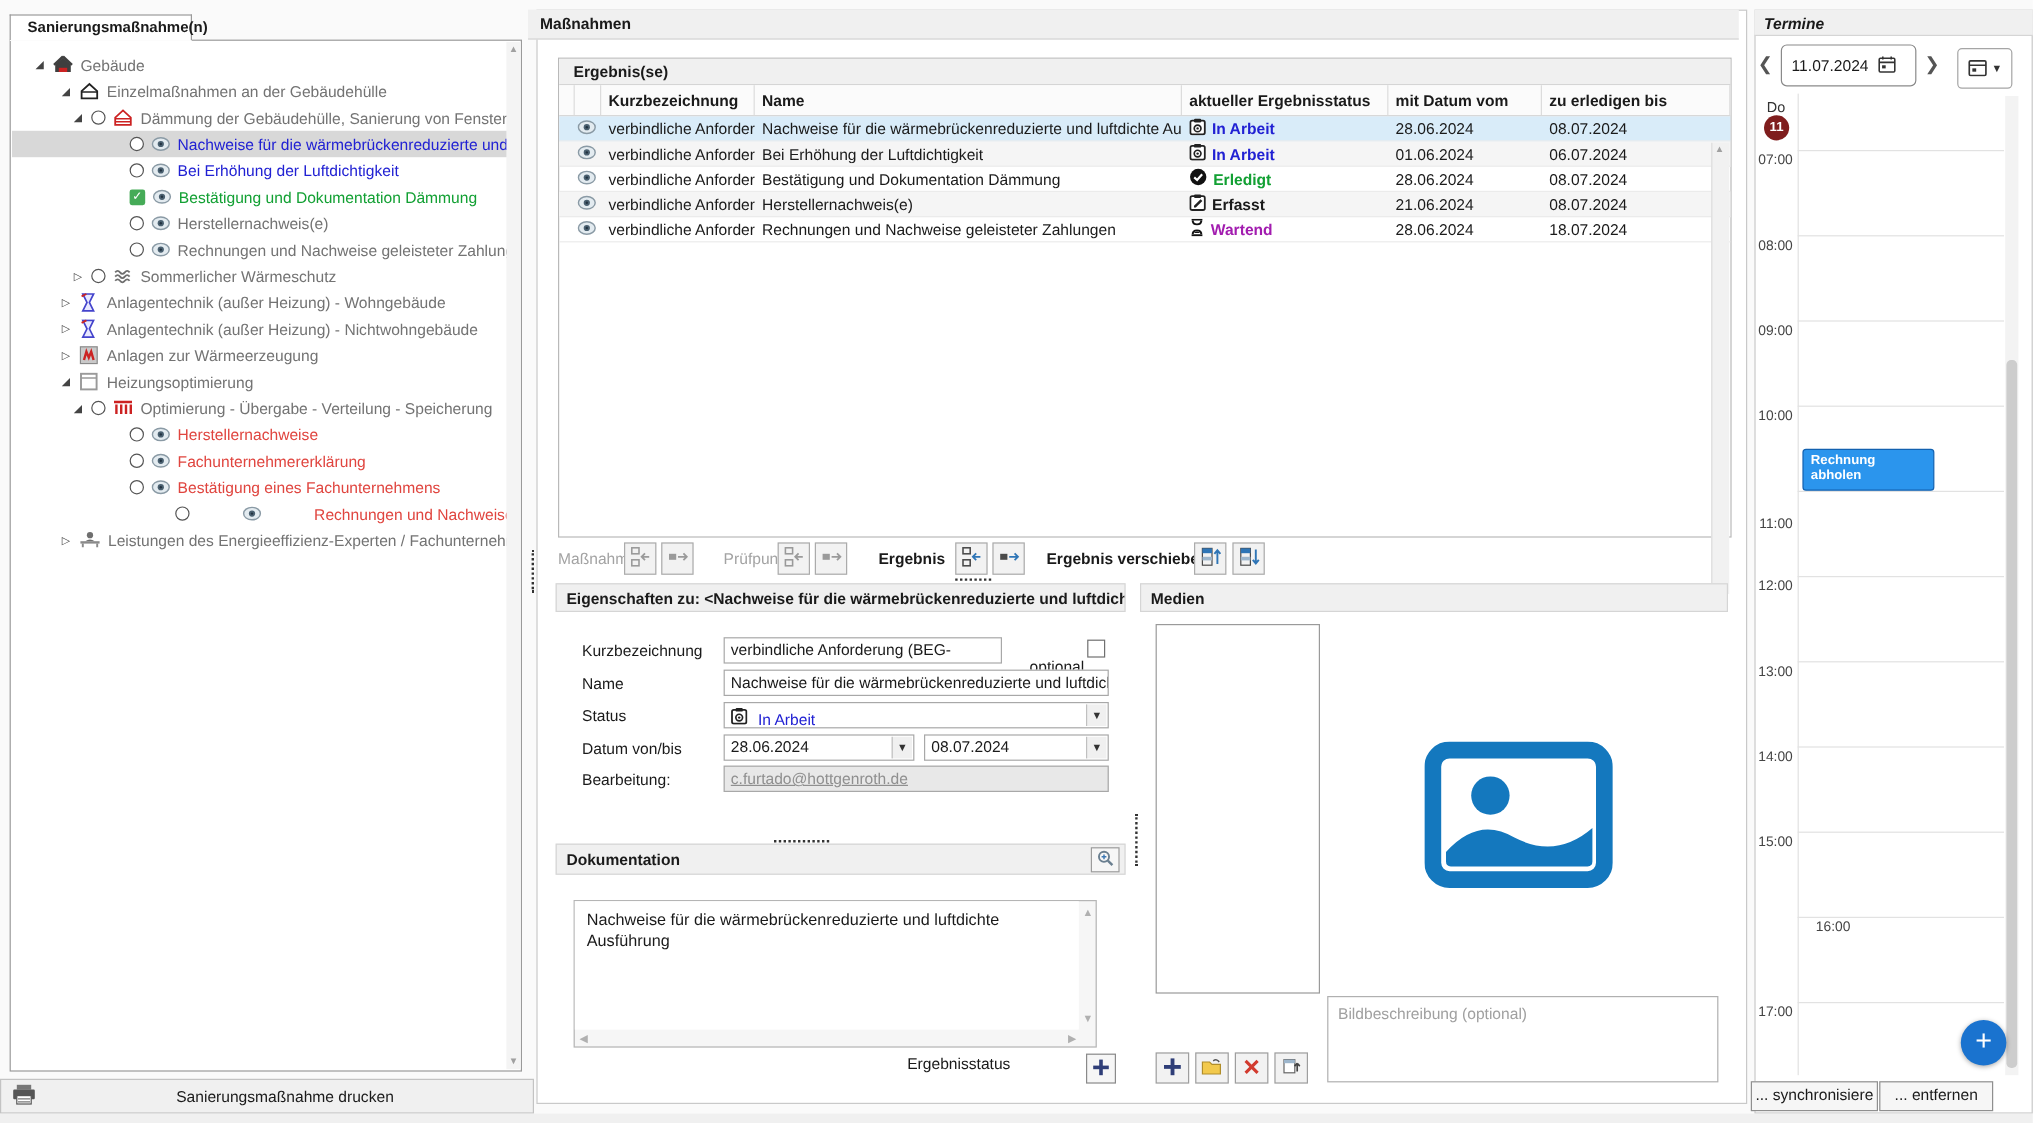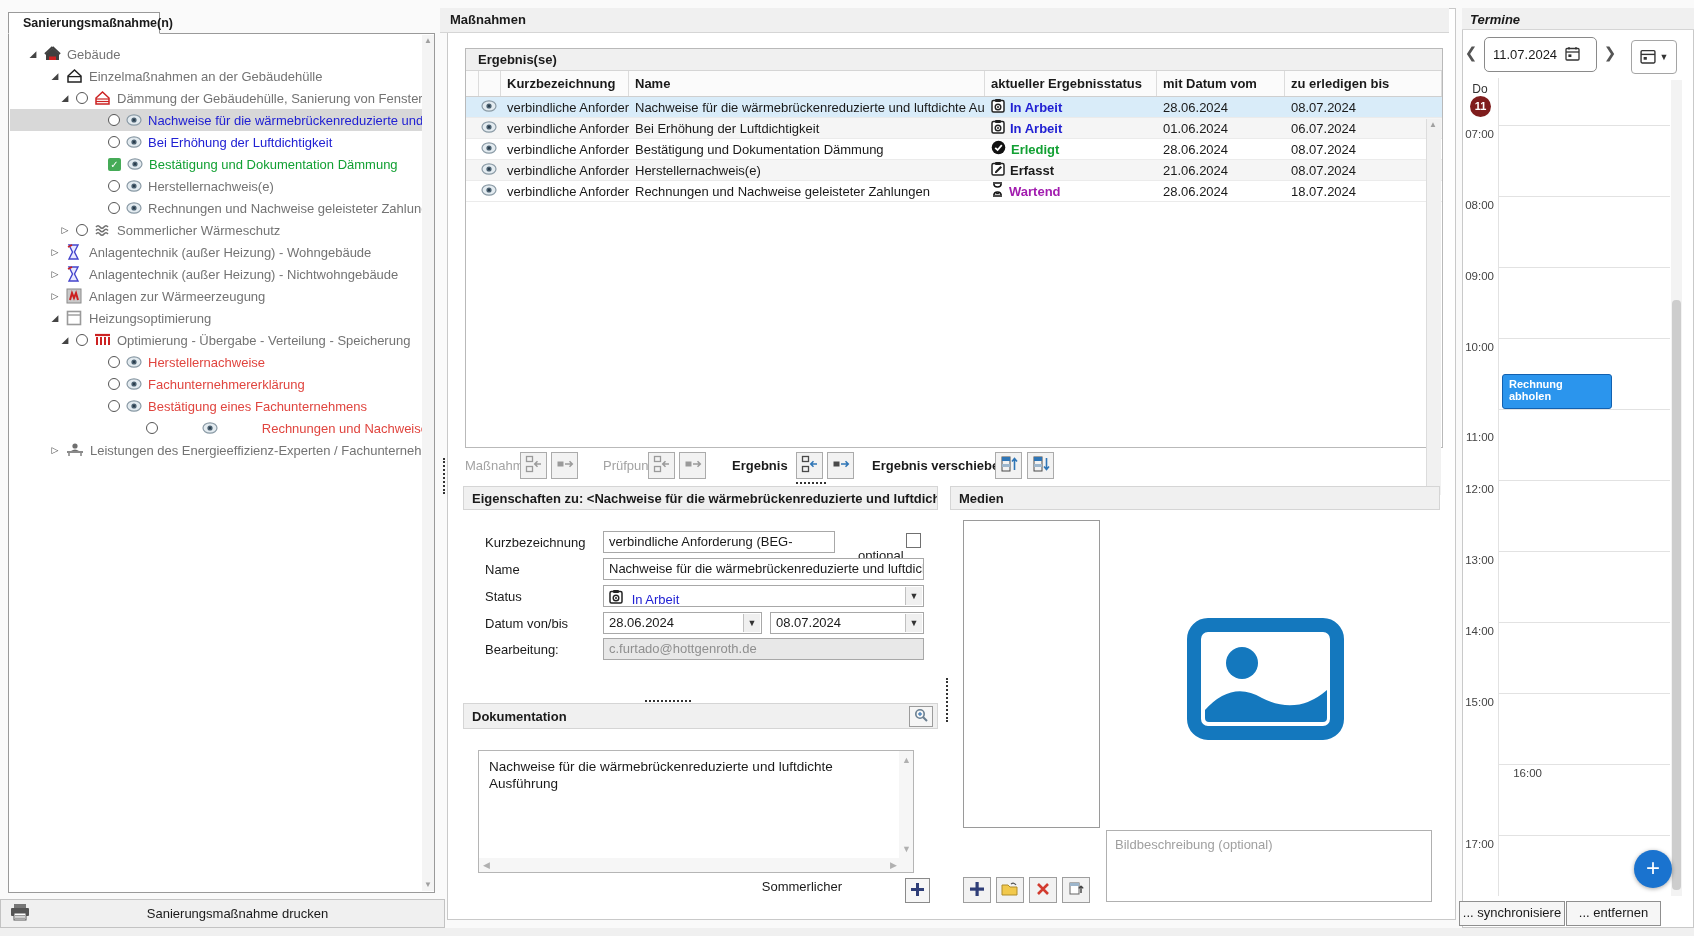--- a/index.html
+++ b/index.html
@@ -502,21 +502,21 @@
 <div class="fld-label" style="top:616px;">Datum von/bis</div>
 <div class="inp" style="left:603px; top:612px; width:159px;">
   <span>28.06.2024</span>
   <span class="combo-chev">▼</span>
 </div>
 <div class="inp" style="left:770px; top:612px; width:154px;">
   <span>08.07.2024</span>
   <span class="combo-chev">▼</span>
 </div>
 <div class="fld-label" style="top:642px;">Bearbeitung:</div>
-<div class="inp" style="left:603px; top:638px; width:321px; background:#e8e8e8; color:#8f8f8f;">c.furtado@hottgenroth.de</div>
+<div class="inp" style="left:603px; top:638px; width:321px; background:#e8e8e8; color:#8f8f8f;text-decoration:underline;">c.furtado@hottgenroth.de</div>
 
 <div class="abs" id="doc-box">
   <div id="doc-hdr">
     <span>Dokumentation</span>
     <div id="doc-zoom">
       <span><svg width="15" height="15" viewBox="0 0 15 15">
             <circle cx="6" cy="6" r="4.2" fill="none" stroke="#6a7f90" stroke-width="1.6"></circle>
             <line x1="9.2" y1="9.2" x2="13" y2="13" stroke="#6a7f90" stroke-width="2"></line>
             <line x1="4" y1="6" x2="8" y2="6" stroke="#3c78b4" stroke-width="1.2"></line>
             <line x1="6" y1="4" x2="6" y2="8" stroke="#3c78b4" stroke-width="1.2"></line>
@@ -525,21 +525,21 @@
   </div>
 </div>
 <div id="doc-text-outer">
   <div id="doc-text">Nachweise für die wärmebrückenreduzierte und luftdichte Ausführung</div>
   <div class="mini-chev" style="right:2px; top:4px;">▲</div>
   <div class="mini-chev" style="right:2px; bottom:18px;">▼</div>
   <div class="mini-chev" style="left:4px; bottom:2px;">◀</div>
   <div class="mini-chev" style="right:16px; bottom:2px;">▶</div>
 </div>
 <div id="textbausteine-row">
-  <span style="margin-right:86px; font-size:13px;">Sommerlicher</span>
+  <span style="margin-right:86px; font-size:13px;">Ergebnisstatus</span>
 </div>
 <div id="tb-plus">
   <span><svg width="15" height="15" viewBox="0 0 15 15">
         <rect x="6" y="1" width="3" height="13" fill="#2f3e78"></rect>
         <rect x="1" y="6" width="13" height="3" fill="#2f3e78"></rect>
       </svg></span>
 </div>
 
 <div class="abs" id="media-box">
   <div id="media-hdr">Medien</div>

